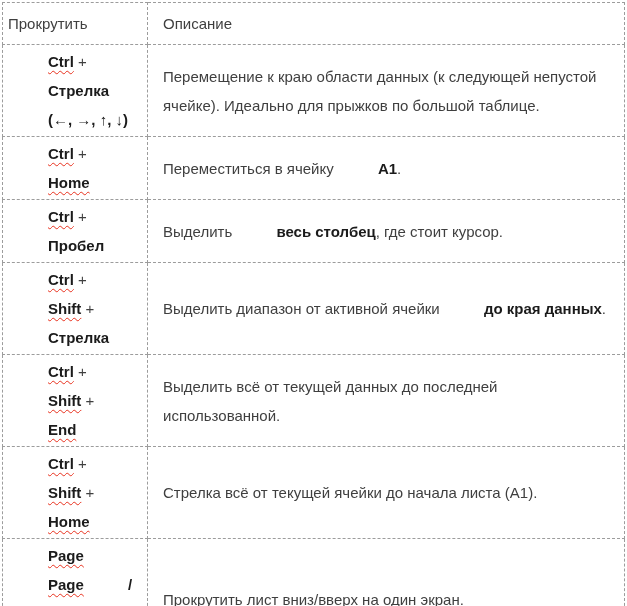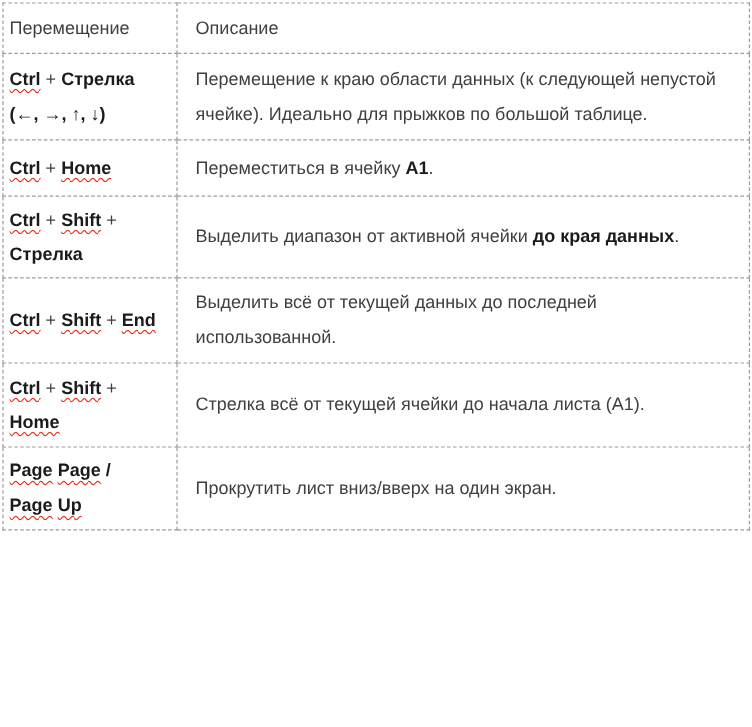--- a/index.html
+++ b/index.html
@@ -21,49 +21,53 @@
     vertical-align: middle;
     font-size: 15px;
     line-height: 29px;
     color: #3f3f3f;
     overflow: hidden;
   }
   td.hdr-combo { padding: 2px 4px 2px 5px; }
   td.hdr-desc  { padding: 2px 12px 2px 15px; }
   td.combo { padding: 2px 4px 2px 5px; }
   td.desc  { padding: 2px 12px 2px 15px; }
-  span.b { font-weight: bold; color: #1b1b1b; }
+  span.b { font-weight: bold; color: #1b1b1b; margin-left: 40px; }
   span.sq {
     text-decoration-line: underline;
     text-decoration-style: wavy;
     text-decoration-color: #e8321f;
     text-decoration-thickness: 1px;
     text-underline-offset: 3px;
   }
 </style>
 </head>
 <body>
 
 <table class="shortcuts">
   <colgroup>
     <col class="c1">
     <col class="c2">
   </colgroup>
   <tbody>
     <tr style="height:42px">
-      <td class="hdr-combo">Перемещение</td>
+      <td class="hdr-combo">Прокрутить</td>
       <td class="hdr-desc">Описание</td>
     </tr>
     <tr style="height:72px">
       <td class="combo"><span class="b sq">Ctrl</span><span> + </span><span class="b">Стрелка</span><br><span class="b">(←, →, ↑, ↓)</span></td>
       <td class="desc"><span>Перемещение к краю области данных (к следующей непустой ячейке). Идеально для прыжков по большой таблице.</span></td>
     </tr>
     <tr style="height:47px">
       <td class="combo"><span class="b sq">Ctrl</span><span> + </span><span class="b sq">Home</span></td>
       <td class="desc"><span>Переместиться в ячейку </span><span class="b">A1</span><span>.</span></td>
+    </tr>
+    <tr style="height:44px">
+      <td class="combo"><span class="b sq">Ctrl</span><span> + </span><span class="b">Пробел</span></td>
+      <td class="desc"><span>Выделить </span><span class="b">весь столбец</span><span>, где стоит курсор.</span></td>
     </tr>
     <tr style="height:68px">
       <td class="combo"><span class="b sq">Ctrl</span><span> + </span><span class="b sq">Shift</span><span> +</span><br><span class="b">Стрелка</span></td>
       <td class="desc"><span>Выделить диапазон от активной ячейки </span><span class="b">до края данных</span><span>.</span></td>
     </tr>
     <tr style="height:71px">
       <td class="combo"><span class="b sq">Ctrl</span><span> + </span><span class="b sq">Shift</span><span> + </span><span class="b sq">End</span></td>
       <td class="desc"><span>Выделить всё от текущей данных до последней использованной.</span></td>
     </tr>
     <tr style="height:70px">

